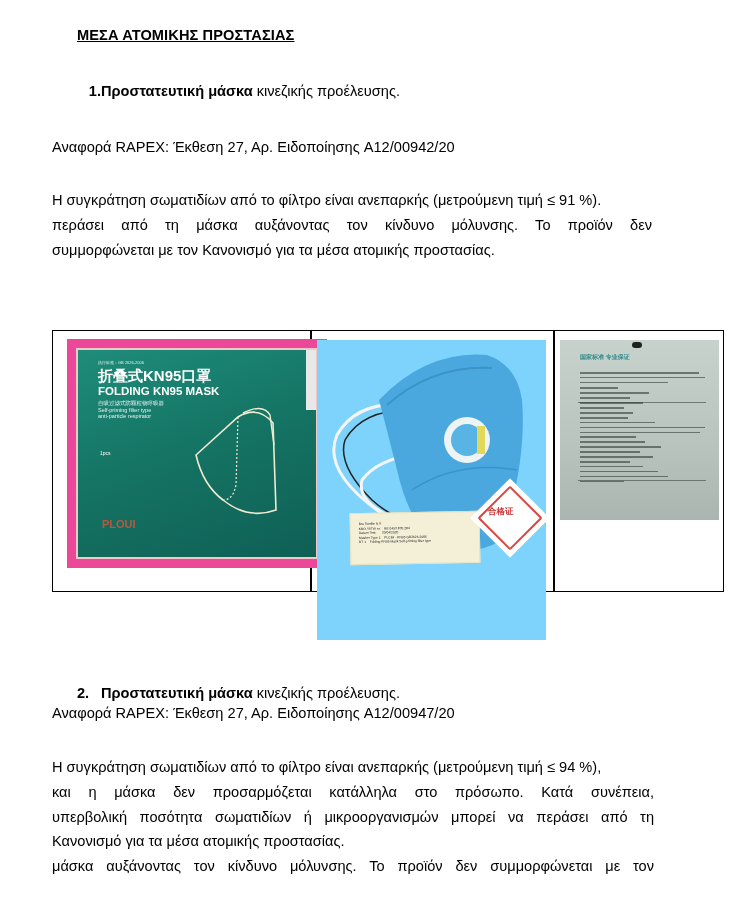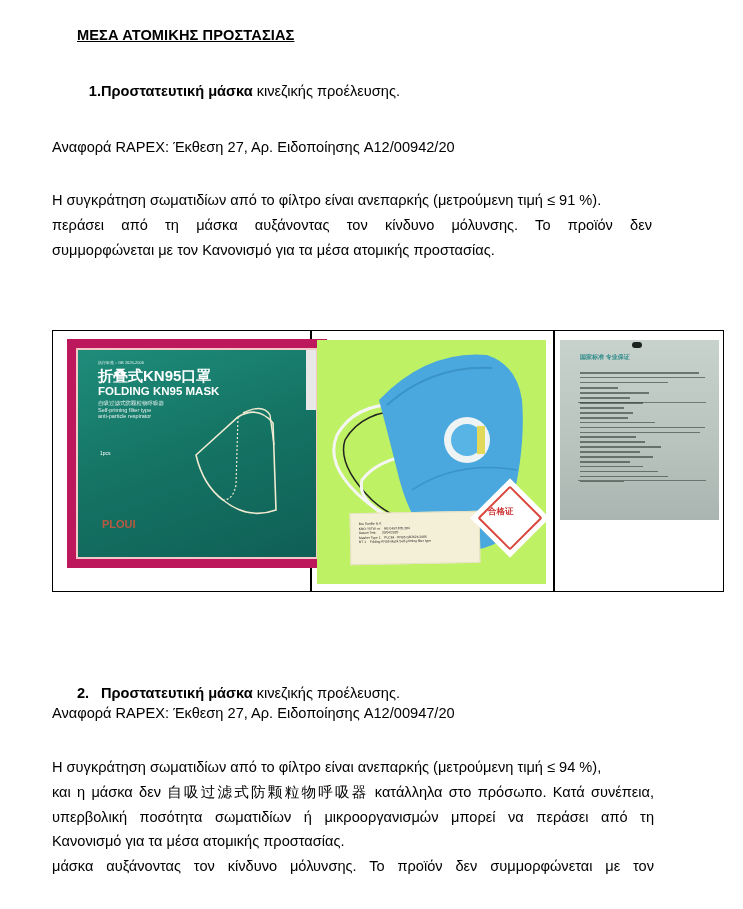--- a/index.html
+++ b/index.html
@@ -69,21 +69,21 @@
       height: 100%;
       background: #000;
     }
     .photo {
       position: absolute;
       overflow: hidden;
     }
     
     .photo1 {
       left: 14px; top: 8px; width: 260px; height: 229px;
-      background: #be185d;
+      background: #ec4899;
     }
     .photo1 .inner {
       position: absolute;
       left: 9px; top: 9px; right: 9px; bottom: 9px;
       border: 2px solid #f4c8c8;
       background: linear-gradient(160deg, #1f8c7a 0%, #157565 45%, #0f5f55 100%);
     }
     .photo1 .inner::after {
       content: "";
       position: absolute;
@@ -101,22 +101,22 @@
     .pkg-en { left: 20px; top: 35px; font-size: 11.5px; font-weight: bold; }
     .pkg-sub { left: 20px; top: 50px; font-size: 5.5px; line-height: 6.5px; opacity: 0.9; }
     .pkg-qty { left: 22px; top: 100px; font-size: 5px; }
     .pkg-brand { left: 24px; top: 168px; font-size: 11px; font-weight: bold; color: #d4563c; opacity: 0.85; }
     .mask-outline {
       position: absolute;
       left: 110px; top: 55px; width: 90px; height: 115px;
     }
     
     .photo2 {
-      left: 264px; top: 9px; width: 229px; height: 244px;
-      background: #bef264;
+      left: 264px; top: 9px; width: 229px; height: 300px;
+      background: #7dd3fc;
     }
     .label-card {
       position: absolute;
       left: 33px; top: 172px; width: 128px; height: 50px;
       background: #f4f0d8;
       border: 1px solid #e5e0c0;
       transform: rotate(-1deg);
     }
     .label-card .txt {
       position: absolute;
@@ -273,19 +273,19 @@
   </div>
 
   <div class="abs item-title" style="left:77px; top:652px;margin-top:33px;">
     <span class="num">2.</span><span class="bold">Προστατευτική μάσκα</span><span> κινεζικής προέλευσης.</span>
   </div>
 
   <div class="abs ref" style="top:705px;">Αναφορά RAPEX: Έκθεση 27, Αρ. Ειδοποίησης A12/00947/20</div>
 
   <div class="abs para" style="left:52px; top:755px; width:602px;">
     <span class="line">Η συγκράτηση σωματιδίων από το φίλτρο είναι ανεπαρκής (μετρούμενη τιμή ≤ 94 %),</span>
-    <span class="line j">και η μάσκα δεν 自吸过滤式防颗粒物呼吸器 κατάλληλα στο πρόσωπο.  Κατά συνέπεια,</span>
+    <span class="line j">και η μάσκα δεν προσαρμόζεται κατάλληλα στο πρόσωπο.  Κατά συνέπεια,</span>
     <span class="line j">υπερβολική ποσότητα σωματιδίων ή μικροοργανισμών μπορεί να περάσει από τη</span>
     <span class="line">Κανονισμό για τα μέσα ατομικής προστασίας.</span>
     <span class="line j">μάσκα αυξάνοντας τον κίνδυνο μόλυνσης.  Το προϊόν δεν συμμορφώνεται με τον</span>
   </div>
 
 </div>
 
 </body></html>

